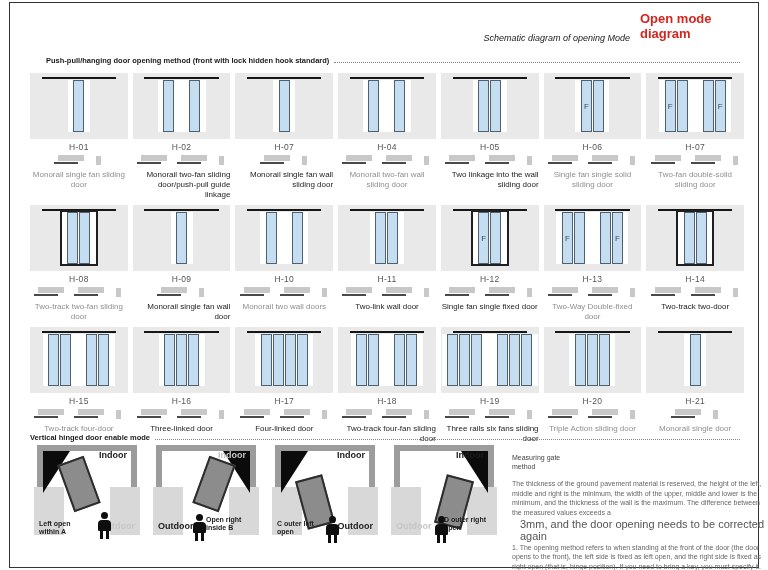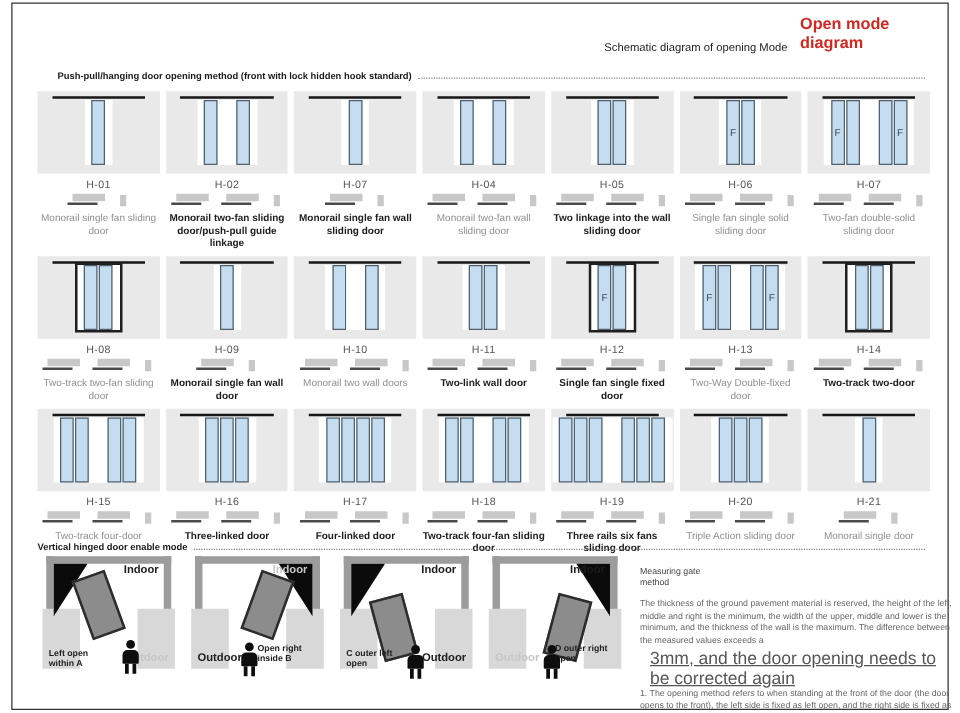--- a/index.html
+++ b/index.html
@@ -1,20 +1,20 @@
 <!DOCTYPE html>
 <html><head>
 <meta charset="utf-8">
 <style>
   html,body{margin:0;padding:0;background:#fff;}
   body{width:768px;height:570px;position:relative;font-family:"Liberation Sans",sans-serif;overflow:hidden;}
   .frame{position:absolute;left:9px;top:2px;right:9px;bottom:2px;border:1px solid #333;background:#fff;}
 
   
-  .subtitle{position:absolute;right:128px;top:30px;font-size:9px;color:#222;}
+  .subtitle{position:absolute;right:128px;top:30px;font-size:9px;color:#222;font-style:italic;}
   .main-title{position:absolute;right:16px;top:9px;width:102px;font-size:13px;font-weight:bold;color:#d3261f;line-height:1.12;}
 
   
   .sect{position:absolute;left:20px;right:16px;display:flex;align-items:flex-end;}
   .sect-1{top:53px;padding-left:16px;}
   .sect-2{top:430px;}
   .sect-label{font-size:7.5px;font-weight:bold;color:#1a1a1a;white-space:nowrap;}
   .leader{flex:1;border-bottom:1px dotted #888;margin:0 2px 2px 5px;height:1px;}
 
   
@@ -27,21 +27,21 @@
   .panel{width:11px;height:52px;background:#c5ddf1;border:1px solid #50606e;box-sizing:border-box;margin:0 0.5px;font-size:8px;color:#3c4a58;display:flex;align-items:center;justify-content:center;}
   .gapx{width:14px;height:52px;background:#fff;}
   .code{font-size:8.5px;color:#555;margin-top:3px;letter-spacing:0.3px;}
   .mini{display:flex;align-items:flex-start;gap:10px;height:13px;margin-top:3px;}
   .unit{position:relative;width:30px;height:12px;}
   .unit .b1{position:absolute;left:2px;top:0;width:26px;height:6px;background:#c8c8c8;}
   .unit .b2{position:absolute;left:-2px;top:7px;width:24px;height:2px;background:#4a4a4a;}
   .sqr{width:5px;height:9px;background:#c8c8c8;margin-top:1px;}
   .caption{font-size:8px;text-align:center;margin-top:2px;line-height:1.25;min-height:20px;max-width:100px;}
   .caption.muted{color:#8f8f8f;}
-  .caption.strong{color:#1d1d1d;font-weight:bold;}
+  .caption.strong{color:#1d1d1d;font-weight:normal;text-align:right;}
 
   
   .hinged-area{position:absolute;left:22px;top:432px;display:flex;gap:9px;}
   .fig{width:110px;height:116px;position:relative;}
   .topbar{position:absolute;top:10px;left:5px;right:5px;height:6px;background:#9c9c9c;}
   .sidew{position:absolute;top:10px;width:6px;height:44px;background:#9c9c9c;}
   .sidew.left{left:5px;}.sidew.right{right:5px;}
   .wall-b{position:absolute;bottom:16px;width:30px;height:48px;background:#d8d8d8;}
   .wall-b.left{left:2px;}.wall-b.right{right:2px;}
   .tri{position:absolute;top:16px;width:0;height:0;border-top:42px solid #0b0b0b;}
@@ -67,21 +67,21 @@
   .fig-4 .person{left:42px;bottom:8px;}
   .head{width:7px;height:7px;border-radius:50%;background:#0e0e0e;margin:0 auto;}
   .torso{width:13px;height:11px;background:#0e0e0e;border-radius:4px 4px 1px 1px;margin:1px auto 0;}
   .legs{display:flex;gap:3px;justify-content:center;}
   .leg{width:3px;height:8px;background:#0e0e0e;}
 
   
   .notes{position:absolute;left:502px;top:450px;width:252px;}
   .notes-h{font-size:7px;color:#444;line-height:1.3;white-space:pre-line;}
   .p1{font-size:7px;color:#666;line-height:1.35;margin-top:8px;}
-  .p2{font-size:14px;color:#555;margin:1px 0 1px 8px;text-decoration:underline;}
+  .p2{font-size:11px;color:#555;margin:1px 0 1px 8px;}
   .p3{font-size:7px;color:#666;line-height:1.35;}
 </style>
 </head>
 <body>
 
 <div class="frame">
   <div class="subtitle">Schematic diagram of opening Mode</div>
   <div class="main-title">Open mode diagram</div>
 
   <div class="sect sect-1">

